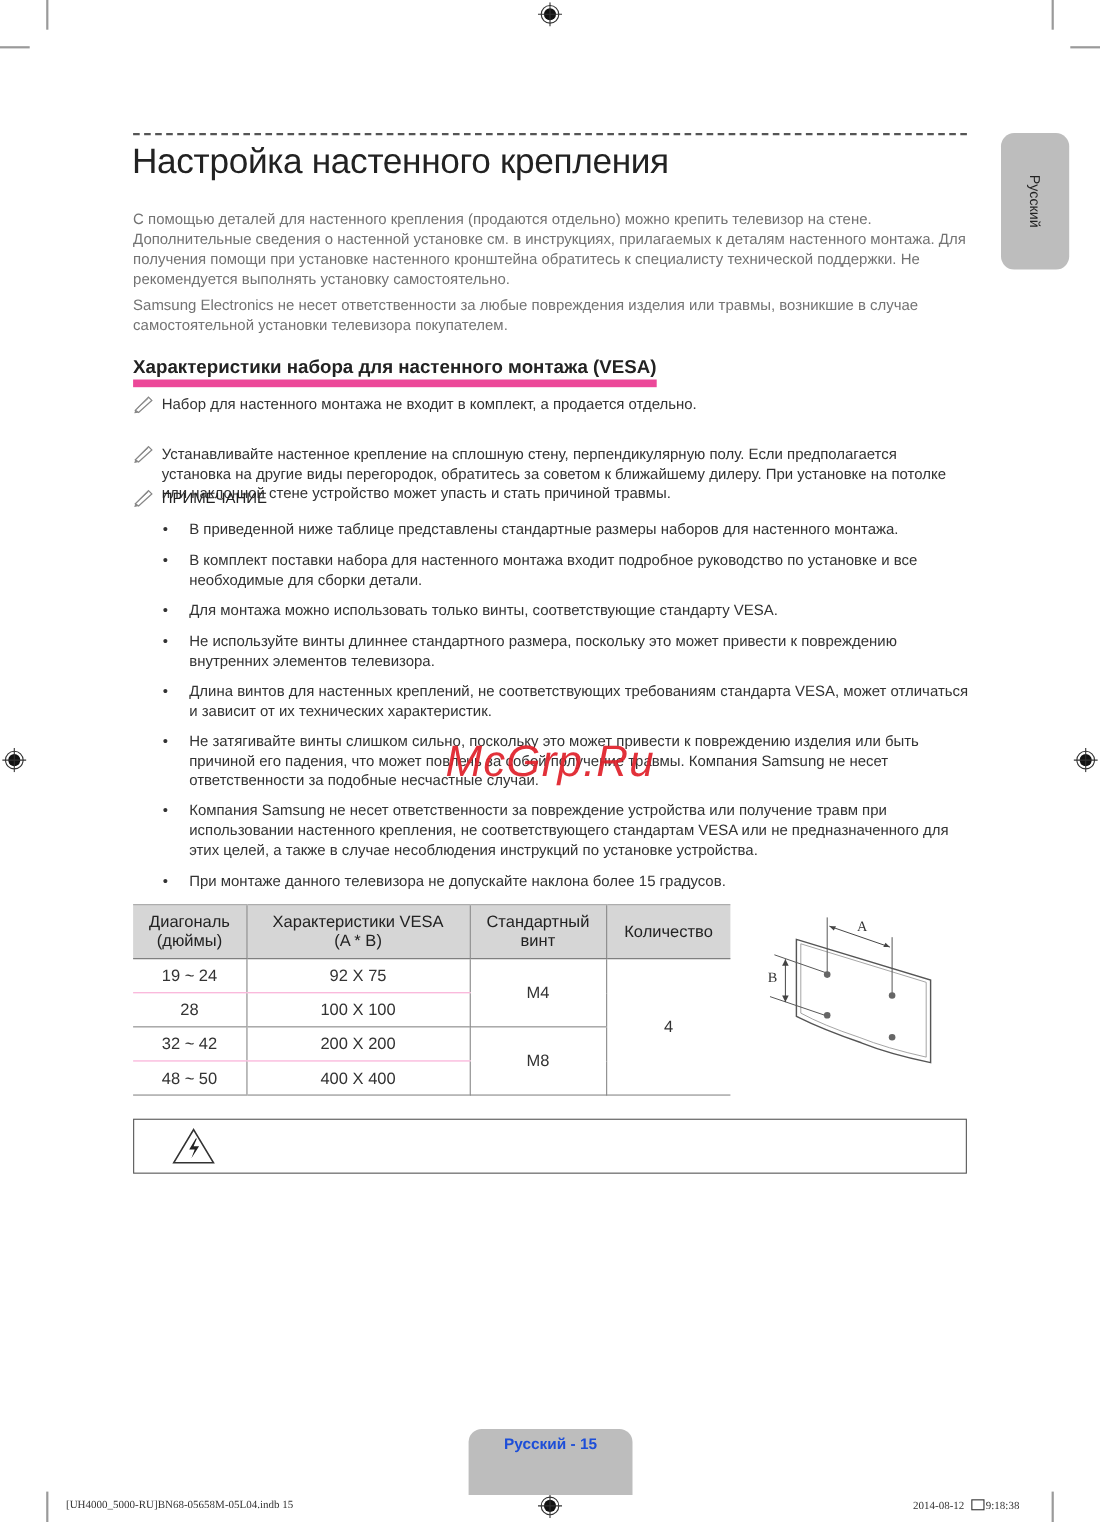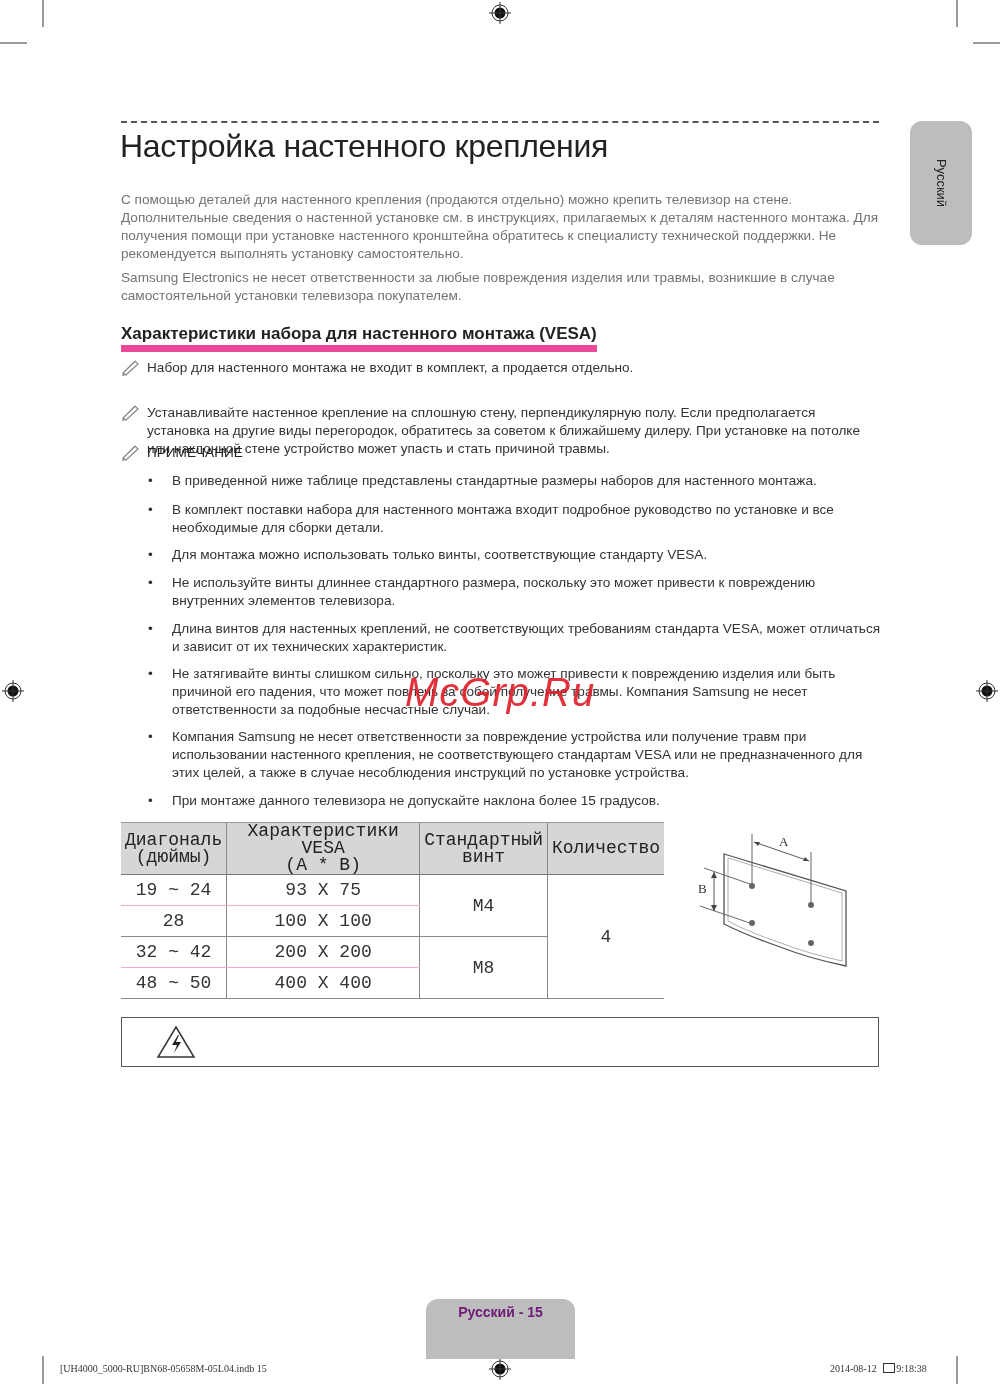--- a/index.html
+++ b/index.html
@@ -53,21 +53,21 @@
   .bullets { position: absolute; left: 148px; top: 470px; width: 735px; margin: 0; padding: 0; list-style: none; }
   .bullets li {
     position: absolute; left: 0; width: 735px;
     font-size: 13.6px; line-height: 18px; color: #333;
   }
   .bullets li .dot { position: absolute; left: 0; top: 0; }
   .bullets li .btxt { display: block; margin-left: 24px; }
 
   table.vesa {
     position: absolute; left: 121px; top: 822px; width: 543px;
-    border-collapse: collapse; font-size: 18px; color: #333; font-family: Liberation Mono, monospace;
+    border-collapse: collapse; font-size: 15px; color: #333;
   }
   table.vesa th {
     background: #d6d6d6; font-weight: normal; color: #222;
     height: 48px; padding: 0 4px; line-height: 17px;
     border-top: 1px solid #999; border-bottom: 1px solid #777;
     border-left: 1px solid #888;
   }
   table.vesa td {
     text-align: center; height: 30px; padding: 0;
     border-bottom: 1px solid #888; border-left: 1px solid #888;
@@ -86,21 +86,21 @@
     position: absolute; left: 113px; top: 5px; width: 630px;
     font-size: 13.6px; line-height: 18px; color: #333;
   }
 
   .page-badge {
     position: absolute; left: 426px; top: 1299px; width: 149px; height: 60px;
     background: #bdbdbd; border-radius: 12px 12px 0 0;
   }
   .page-badge span {
     position: absolute; left: 0; right: 0; top: 5px; text-align: center;
-    font-size: 14px; font-weight: bold; color: #701a75;
+    font-size: 14px; font-weight: bold; color: #1d4ed8;
   }
 
   .slug {
     position: absolute; top: 1363px; font-size: 10px; color: #333;
     font-family: "Liberation Serif", "DejaVu Serif", serif;
   }
 
   .watermark {
     position: absolute; left: 405px; top: 670px;
     font-size: 40px; color: #e0202a; font-style: italic; letter-spacing: 1px;
@@ -234,21 +234,21 @@
     <tr>
       <th><span>Диагональ</span><br><span>(дюймы)</span></th>
       <th><span>Характеристики VESA</span><br><span>(A * B)</span></th>
       <th><span>Стандартный</span><br><span>винт</span></th>
       <th>Количество</th>
     </tr>
   </thead>
   <tbody>
     <tr>
       <td class="first light">19 ~ 24</td>
-      <td class="light">93 X 75</td>
+      <td class="light">92 X 75</td>
       <td rowspan="2">M4</td>
       <td rowspan="4">4</td>
     </tr>
     <tr>
       <td class="first">28</td>
       <td>100 X 100</td>
     </tr>
     <tr>
       <td class="first light">32 ~ 42</td>
       <td class="light">200 X 200</td>

